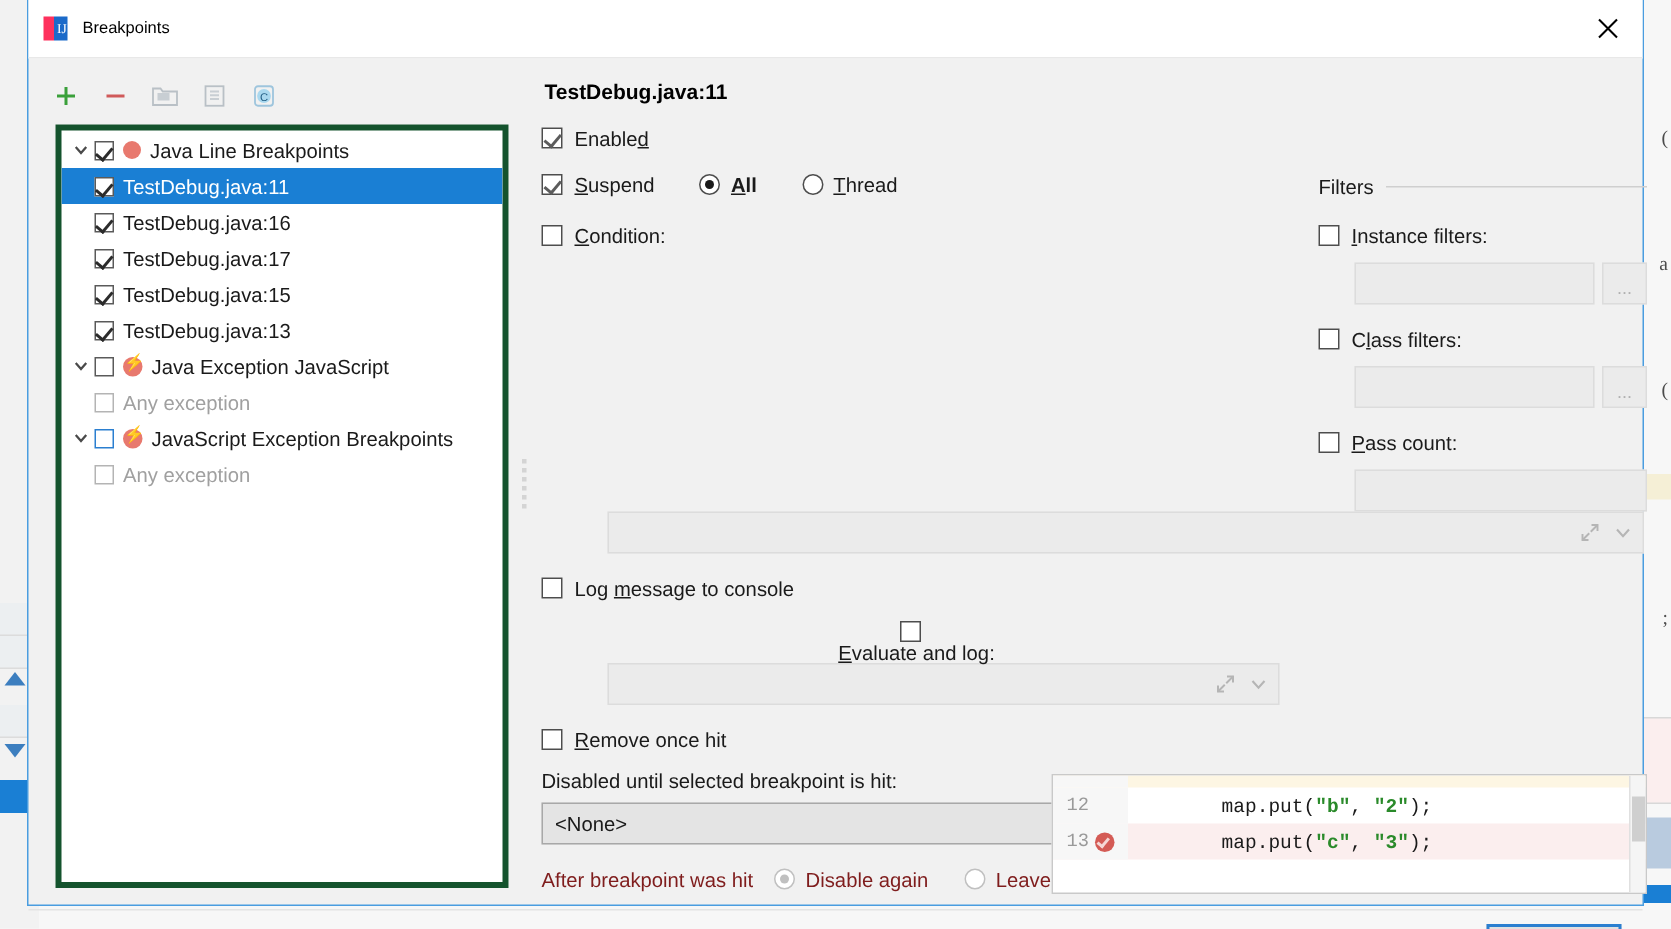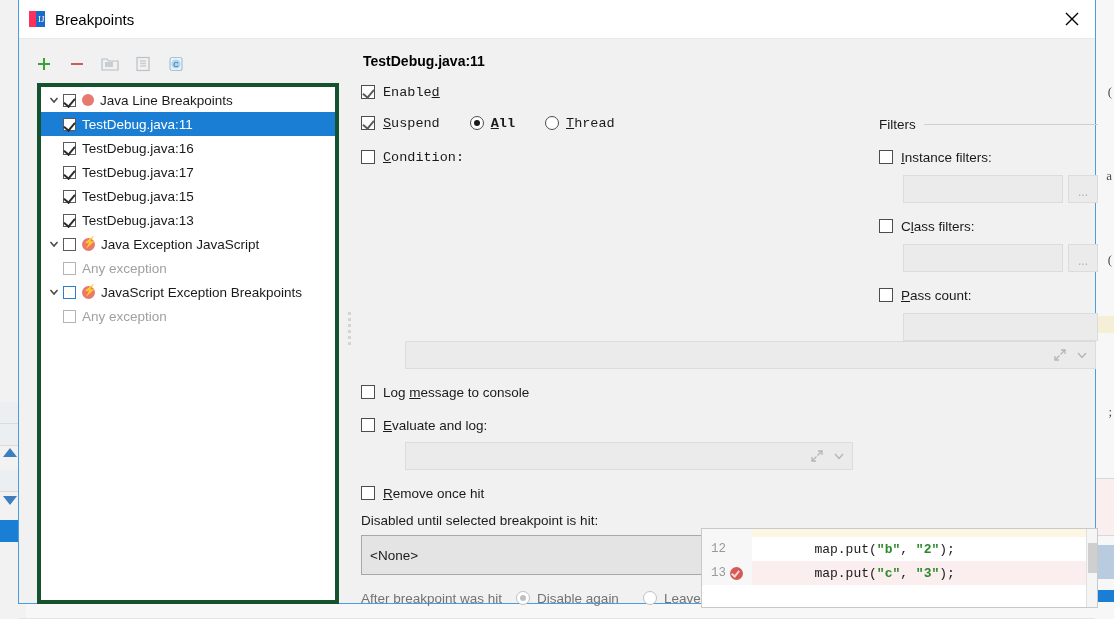--- a/index.html
+++ b/index.html
@@ -77,21 +77,21 @@
     width: 16px; height: 16px; margin-left: 10px; position: relative; flex: 0 0 16px;
   }
   #app-icon .l { position: absolute; left: 0; top: 0; width: 7px; height: 16px; background: #fe315d; }
   #app-icon .r { position: absolute; left: 7px; top: 0; width: 9px; height: 16px; background: #1b6ac9; }
   #app-icon .j {
     position: absolute; left: 9px; top: 3px; width: 5px; height: 10px;
     color: #fff; font-size: 9px; line-height: 10px; text-align: center;
     font-family: "Liberation Serif", serif;
   }
   #title-text {
-    margin-left: 10px; font-size: 15px; color: #000;
+    margin-left: 10px; font-size: 11px; color: #000;
   }
   #close-btn {
     position: absolute; right: 0; top: 0; width: 46px; height: 38px;
     display: flex; align-items: center; justify-content: center;
     cursor: default;
   }
   #close-btn svg { display: block; }
 
   
   #body-region {
@@ -165,61 +165,61 @@
   
   #right-pane {
     flex: 1 1 auto; position: relative; padding: 10px 12px 0 8px;
     display: flex; flex-direction: column;
   }
   #detail-title {
     font-size: 14px; font-weight: bold; color: #000;
     margin: 4px 0 12px 2px;
   }
   #detail-cols { display: flex; flex: 0 0 auto; }
-  #col-main { width: 500px; flex: 0 0 500px; font-family: Liberation Mono, monospace; }
+  #col-main { width: 500px; flex: 0 0 500px; }
   #col-filters { flex: 1 1 auto; padding-left: 18px; padding-top: 36px; }
 
   .chk-row {
     display: flex; align-items: center; height: 22px; margin-bottom: 9px;
     cursor: default;
   }
   .sq {
     width: 14px; height: 14px; border: 1px solid #4d4d4d; background: #fff;
     position: relative; flex: 0 0 14px; margin-right: 8px;
   }
   .sq.checked::after {
     content: ""; position: absolute; left: 3px; top: 1px;
     width: 5px; height: 9px; border: solid #5c5c5c;
     border-width: 0 2px 2px 0; transform: rotate(40deg);
   }
   .lbl { font-size: 13.5px; color: #1a1a1a; }
   .lbl u { text-decoration: underline; }
   .lbl.bold { font-weight: bold; }
-  .lbl.dim { color: #737373; }
+  .lbl.dim { color: #7f1d1d; }
 
   .radio {
     width: 14px; height: 14px; border-radius: 50%; border: 1px solid #4d4d4d;
     background: #fff; position: relative; flex: 0 0 14px; margin-right: 7px;
   }
   .radio.sel::after {
     content: ""; position: absolute; left: 3px; top: 3px;
     width: 6px; height: 6px; border-radius: 50%; background: #1a1a1a;
   }
   .radio.dim { border-color: #c0c0c0; }
   .radio.dim.sel::after { background: #c0c0c0; }
 
   .field {
     background: #ebebeb; border: 1px solid #dcdcdc; height: 28px;
     display: flex; align-items: center; justify-content: flex-end;
     padding-right: 6px; gap: 8px; cursor: text;
   }
   .field .ic { opacity: .55; display: flex; align-items: center; }
 
   .combo {
-    height: 40px; background: #e4e4e4; border: 1px solid #a8a8a8;
+    height: 28px; background: #e4e4e4; border: 1px solid #a8a8a8;
     display: flex; align-items: center; padding: 0 8px;
     justify-content: space-between; cursor: default;
   }
   .combo span.val { font-size: 13.5px; color: #1a1a1a; }
 
   .small-field {
     background: #ebebeb; border: 1px solid #dcdcdc; height: 28px; cursor: text;
   }
   .ell-btn {
     width: 30px; height: 28px; background: #ebebeb; border: 1px solid #dcdcdc;
@@ -509,21 +509,21 @@
         </span>
       </div>
 
       <div style="width:500px;">
 
         <div class="chk-row" style="margin-bottom:11px;">
           <div class="sq"></div>
           <span class="lbl">Log <u>m</u>essage to console</span>
         </div>
 
-        <div class="chk-row" style="margin-bottom:6px;">
+        <div class="chk-row" style="margin-bottom:6px;flex-direction:column;">
           <div class="sq"></div>
           <span class="lbl"><u>E</u>valuate and log:</span>
         </div>
         <div class="field" style="margin:0 0 12px 44px; width:448px;">
           <span class="ic">
             <svg width="14" height="14" viewBox="0 0 14 14">
               <path d="M8 2 H12 V6" stroke="#8a8a8a" stroke-width="1.3" fill="none"></path>
               <path d="M12 2 L7.5 6.5" stroke="#8a8a8a" stroke-width="1.3"></path>
               <path d="M6 12 H2 V8" stroke="#8a8a8a" stroke-width="1.3" fill="none"></path>
               <path d="M2 12 L6.5 7.5" stroke="#8a8a8a" stroke-width="1.3"></path>

